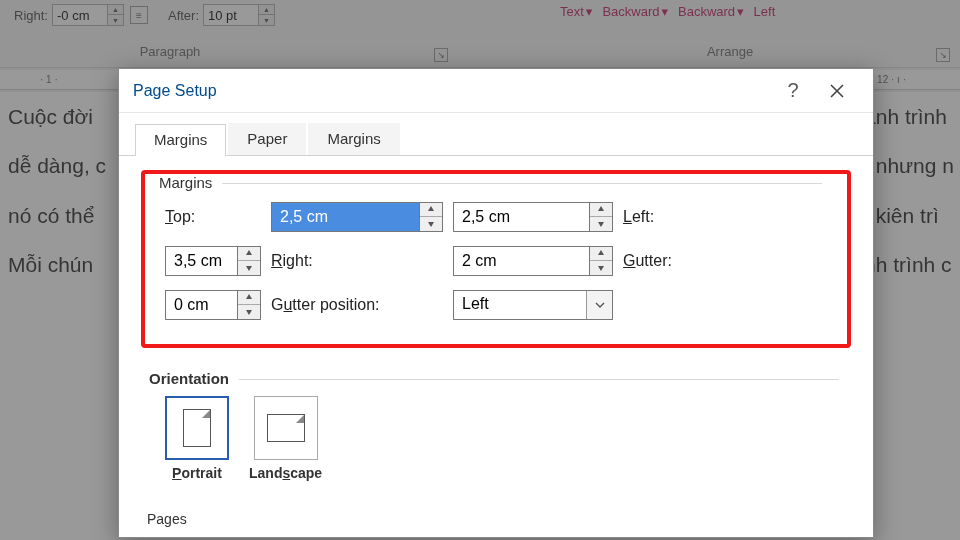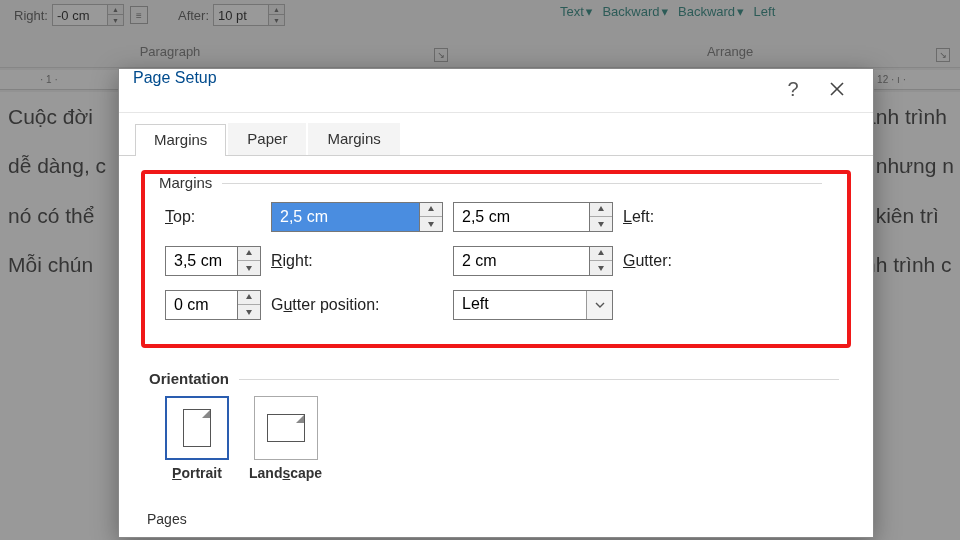--- a/index.html
+++ b/index.html
@@ -11,32 +11,32 @@
 .rb-spin { display: inline-flex; align-items: center; border: 1px solid #ababab; background: #fff; height: 22px; }
 .rb-spin input { border: none; width: 54px; height: 20px; padding: 0 4px; font-size: 13px; outline: none; }
 .rb-spin .spbtns { display: flex; flex-direction: column; border-left: 1px solid #ababab; }
 .rb-spin .spbtn { width: 15px; height: 10px; background: #f0f0f0; border-bottom: 1px solid #ababab; display:flex; align-items:center; justify-content:center; font-size:7px; color:#555; cursor:pointer;}
 .rb-spin .spbtn:last-child{border-bottom:none;}
 .rb-icon { width:18px; height:18px; margin-left:6px; border:1px solid #999; display:inline-flex; align-items:center;justify-content:center; font-size:10px; color:#666; background:#f8f8f8; }
 .rb-group-label { position:absolute; top:44px; font-size:13px; color:#666; text-align:center; }
 .rb-group-paragraph { left:80px; width:180px; }
 .rb-group-arrange { left:600px; width:260px; }
 .rb-dlauncher { position:absolute; top:48px; width:14px; height:14px; border:1px solid #999; display:flex; align-items:center; justify-content:center; font-size:9px; color:#666; background:#f8f8f8; cursor:pointer;}
-.rb-arrange-items { position:absolute; top:4px; left:560px; font-size:13px; color:#0f766e; display:flex; gap:10px; align-items:center; }
+.rb-arrange-items { position:absolute; top:4px; left:560px; font-size:13px; color:#be185d; display:flex; gap:10px; align-items:center; }
 .rb-arrange-items span { display:inline-flex; align-items:center; gap:2px; }
 
 .ruler { position:absolute; top:70px; left:0; right:0; height:20px; background:#fff; border-bottom:1px solid #ccc; font-size:10px; color:#666; display:flex; align-items:center; }
 .ruler .tick { position:absolute; }
 
 .docbody { position:absolute; top:92px; left:0; right:0; bottom:0; background:#fff; padding-left:8px; font-family: "Times New Roman", serif; font-size:21px; color:#222; line-height:2.35; }
 
 .dimmer { position:absolute; inset:0; background:rgba(70,70,70,0.55); }
 
 .dialog { position:absolute; left:118px; top:68px; width:756px; height:470px; background:#fff; border:1px solid #888; box-shadow:0 6px 24px rgba(0,0,0,0.35); }
-.dlg-title { height:44px; display:flex; padding:0 14px; font-size:16px; color:#004b8d; border-bottom:1px solid #e6e6e6; }
+.dlg-title { height:44px; display:flex; align-items:center; padding:0 14px; font-size:16px; color:#004b8d; border-bottom:1px solid #e6e6e6; }
 .dlg-title .ttl { flex:1; }
 .dlg-title .tbtn { width:44px; height:40px; display:flex; align-items:center; justify-content:center; font-size:20px; color:#555; cursor:pointer; }
 .closebtn svg { width:16px; height:16px; }
 
 .tabs { display:flex; border-bottom:1px solid #d0d0d0; padding-left:16px; padding-top:10px; }
 .tab { border:1px solid transparent; border-bottom:none; padding:6px 18px 8px; font-size:15px; color:#333; cursor:pointer; background:#f4f4f4; margin-right:2px; }
 .tab.active { background:#fff; border-color:#d0d0d0; position:relative; top:1px; }
 
 .content { padding:14px 22px 10px; }
 
@@ -79,21 +79,21 @@
   <div class="ribbon-row">
     <span class="rb-label">Right:</span>
     <span class="rb-spin">
       <input value="-0 cm" style="">
       <span class="spbtns">
           <span class="spbtn">▲</span>
           <span class="spbtn">▼</span>
         </span>
     </span>
     <span class="rb-icon">≡</span>
-    <span class="rb-label" style="margin-left:30px">After:</span>
+    <span class="rb-label" style="margin-left:20px">After:</span>
     <span class="rb-spin">
       <input value="10 pt" style="">
       <span class="spbtns">
           <span class="spbtn">▲</span>
           <span class="spbtn">▼</span>
         </span>
     </span>
   </div>
   <div class="rb-arrange-items">
     <span><span>Text</span> ▾</span>

